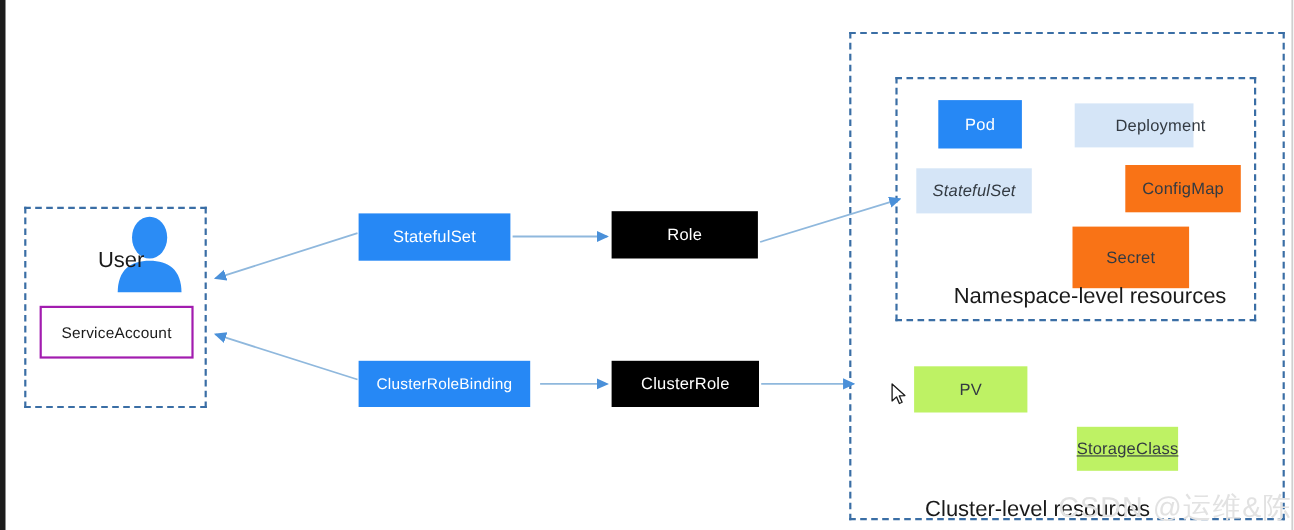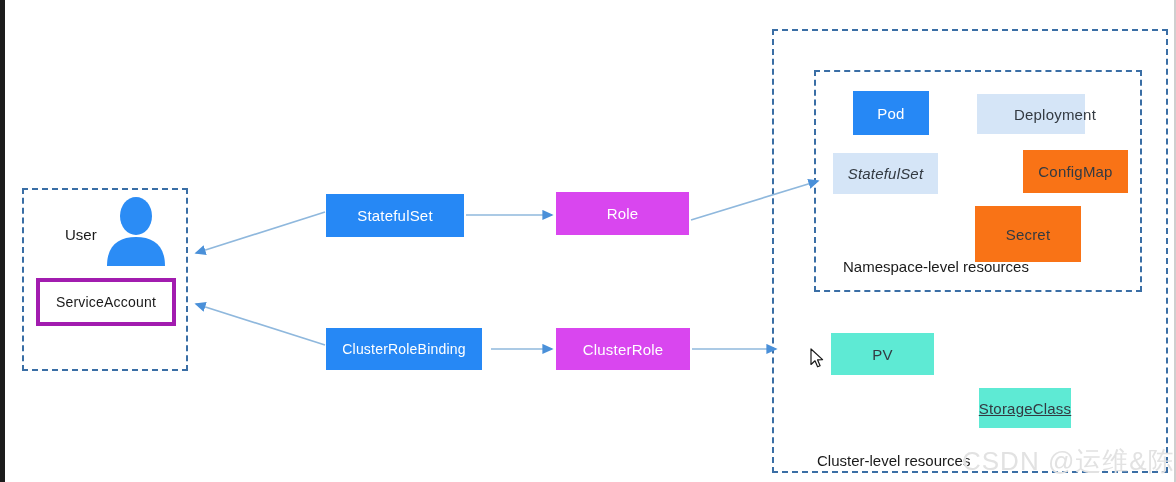--- a/index.html
+++ b/index.html
@@ -70,38 +70,38 @@
     justify-content: center;
     font-size: 15px;
     letter-spacing: .2px;
     white-space: nowrap;
   }
   .node.blue {
     background: #2688f5;
     color: #ffffff;
   }
   .node.green {
-    background: #d946ef;
+    background: #000000;
     color: #ffffff;
   }
   .node.outline {
     background: #ffffff;
     color: #1a1a1a;
-    border: 4px solid #a21caf;
+    border: 2px solid #a21caf;
   }
   .node.pale {
     background: #d5e5f7;
     color: #333a42;
   }
   .node.steel {
     background: #f97316;
     color: #333a42;
   }
   .node.grey {
-    background: #5eead4;
+    background: #bef264;
     color: #333a42;
   }
 
   
   #node-serviceaccount { left: 36px;  top: 278px; width: 140px; height: 48px; font-size: 14px; }
   #node-rolebinding    { left: 326px; top: 194px; width: 138px; height: 43px; }
   #node-role           { left: 556px; top: 192px; width: 133px; height: 43px; }
   #node-clusterrolebinding { left: 326px; top: 328px; width: 156px; height: 42px; font-size: 14px; }
   #node-clusterrole    { left: 556px; top: 328px; width: 134px; height: 42px; }
 
@@ -110,23 +110,24 @@
   #node-statefulset { left: 833px;  top: 153px; width: 105px; height: 41px; font-style: italic; }
   #node-configmap   { left: 1023px; top: 150px; width: 105px; height: 43px; }
   #node-secret      { left: 975px;  top: 206px; width: 106px; height: 56px; }
 
   #node-pv           { left: 831px; top: 333px; width: 103px; height: 42px; }
   #node-storageclass { left: 979px; top: 388px; width: 92px; height: 40px; text-decoration: underline; }
 
   
   .plain-label {
     position: absolute;
-    font-size: 15px;
+    font-size: 20px;
     color: #1a1a1a;
     white-space: nowrap;
+    margin-left: 24px;
   }
   #label-user        { left: 65px;  top: 226px; }
   #label-namespace   { left: 843px; top: 258px; }
   #label-cluster     { left: 817px; top: 452px; }
 
   
   #user-icon {
     position: absolute;
     left: 103px;
     top: 196px;

